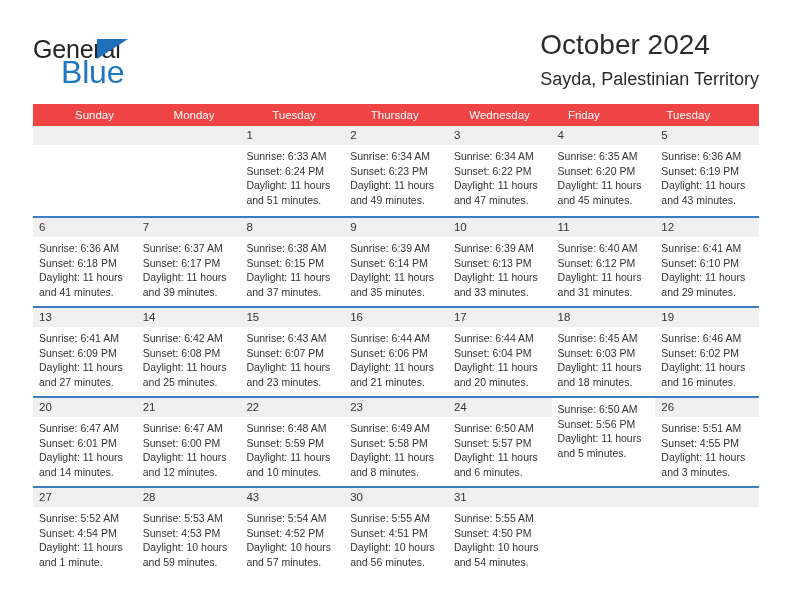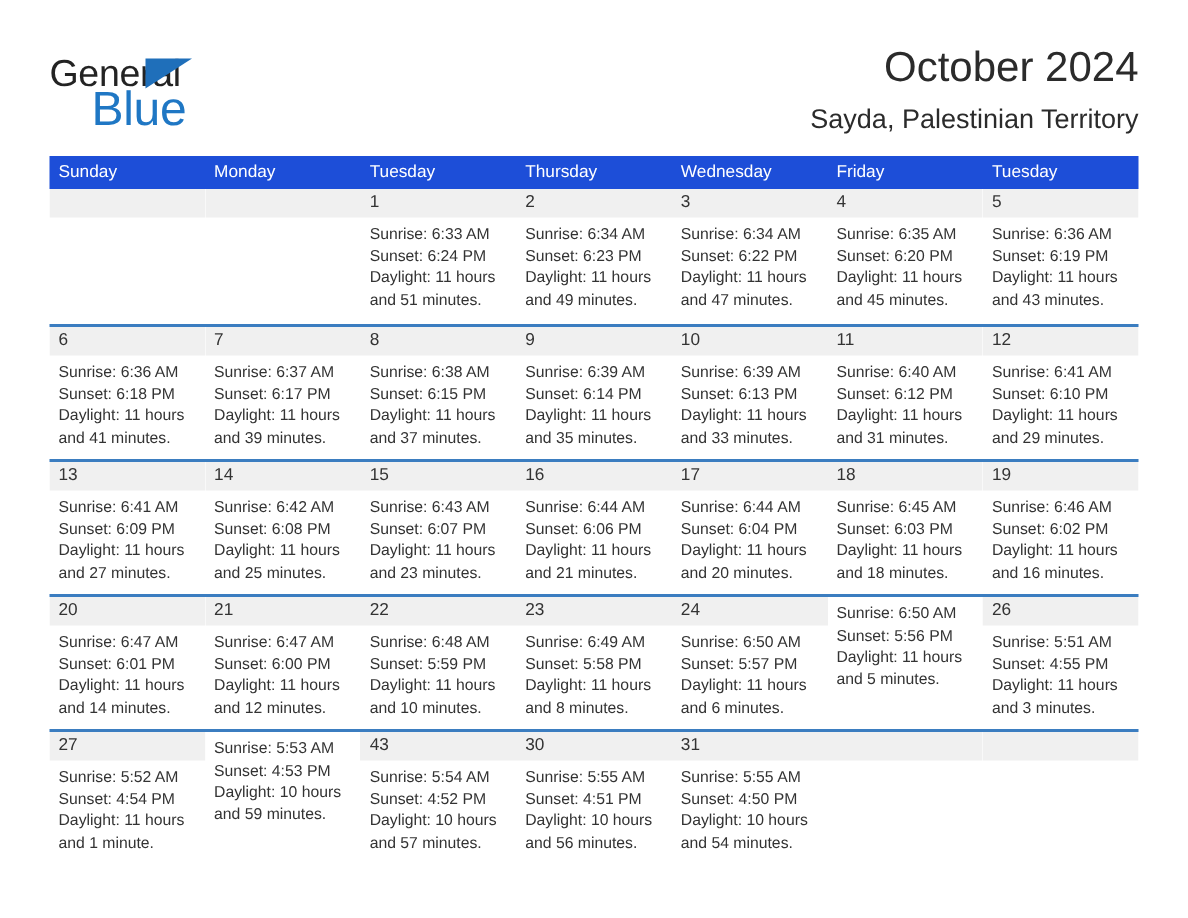--- a/index.html
+++ b/index.html
@@ -61,21 +61,21 @@
     font-size: 32px;
     line-height: 26px;
     color: #1f77c4;
     letter-spacing: -0.2px;
   }
 
   .title-block {
     position: absolute;
     right: 0;
     top: 0;
-    text-align: right;
+    text-align: left;
   }
   .cal-title {
     font-size: 28px;
     line-height: 34px;
     color: #2b2b2b;
     font-weight: normal;
     margin: 0;
   }
   .cal-subtitle {
     font-size: 18px;
@@ -87,22 +87,23 @@
 
   
   .calendar {
     position: absolute;
     left: 33px;
     top: 104px;
     width: 726px;
   }
   .weekday-header {
     display: flex;
-    background: #1d4ed8;
+    background: #ef4444;
     height: 22px;
+    padding-left: 36px;
   }
   .weekday-cell {
     flex: 1 1 0;
     color: #ffffff;
     font-size: 11.5px;
     line-height: 22px;
     padding-left: 6px;
     box-sizing: border-box;
     white-space: nowrap;
   }
@@ -430,20 +431,21 @@
           <div class="day-cell">
             <div class="day-num">27</div>
             <div class="day-body">
               <div class="day-line">Sunrise: 5:52 AM</div>
               <div class="day-line">Sunset: 4:54 PM</div>
               <div class="day-line">Daylight: 11 hours</div>
               <div class="day-line">and 1 minute.</div>
             </div>
           </div>
           <div class="day-cell">
+            <div class="day-num">28</div>
             <div class="day-body">
               <div class="day-line">Sunrise: 5:53 AM</div>
               <div class="day-line">Sunset: 4:53 PM</div>
               <div class="day-line">Daylight: 10 hours</div>
               <div class="day-line">and 59 minutes.</div>
             </div>
           </div>
           <div class="day-cell">
             <div class="day-num">43</div>
             <div class="day-body">

